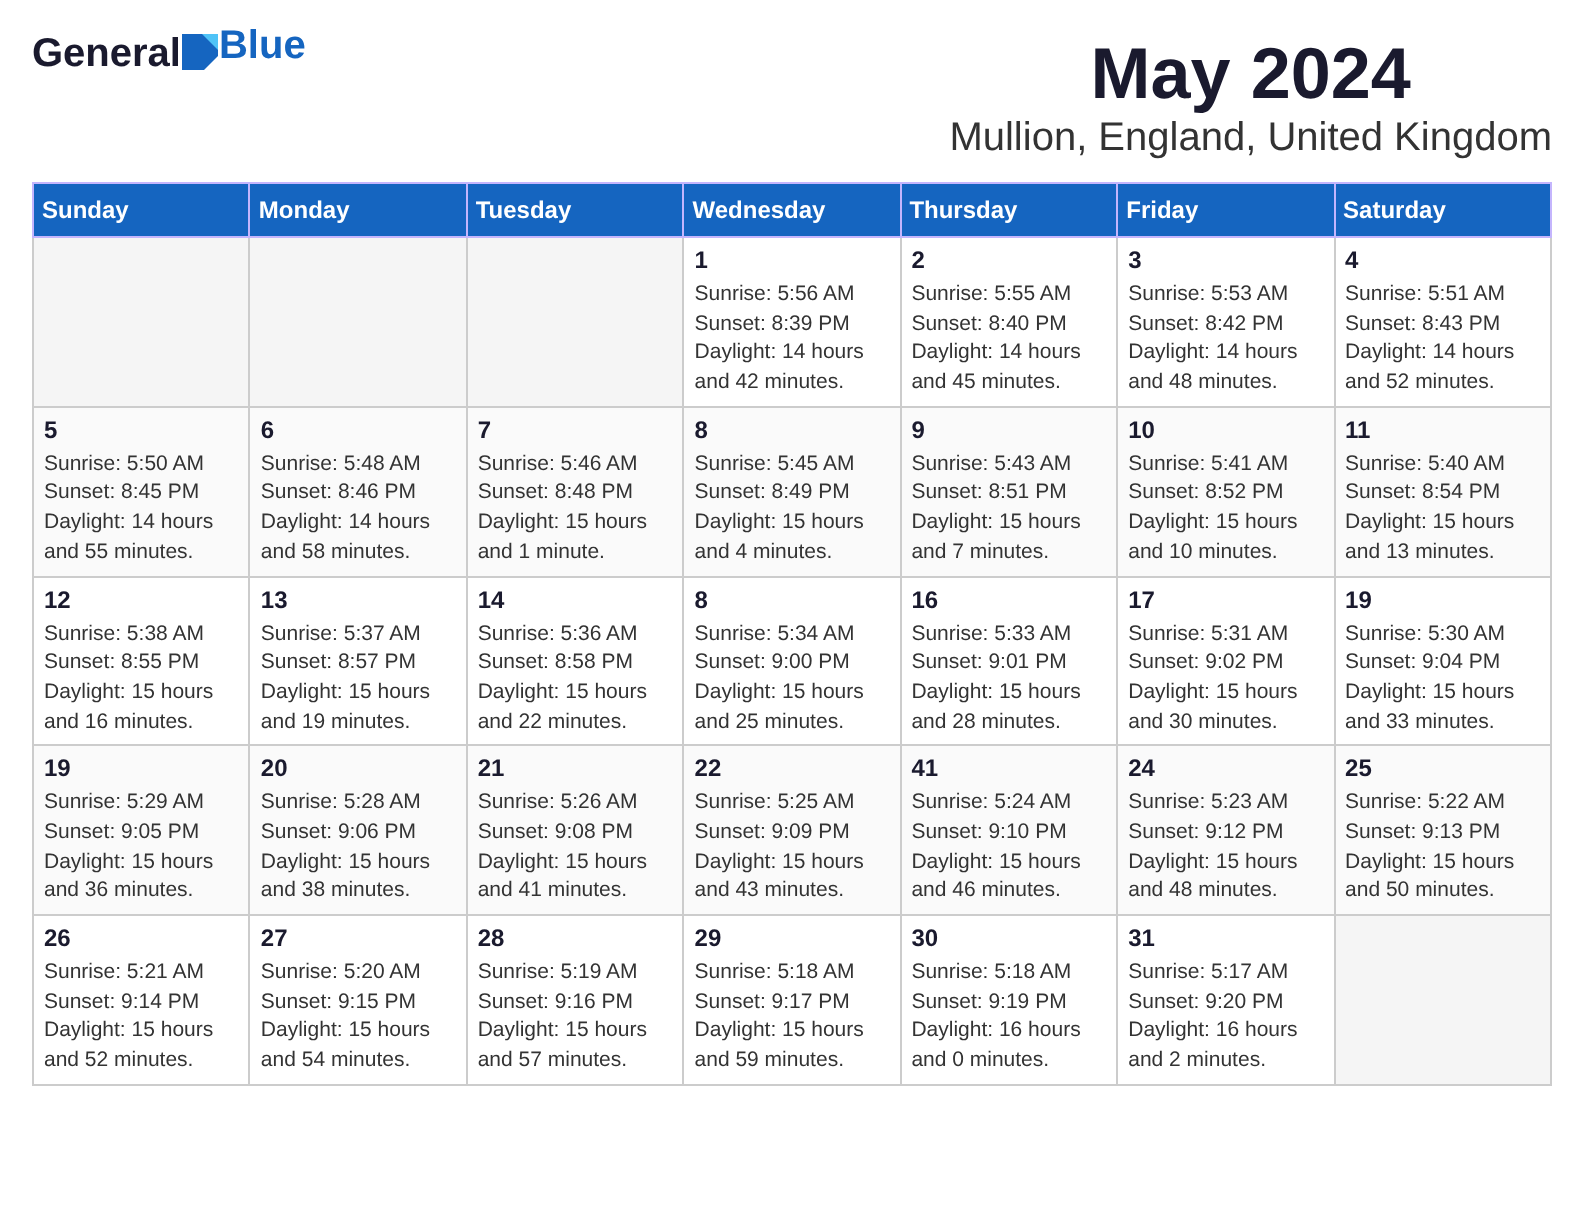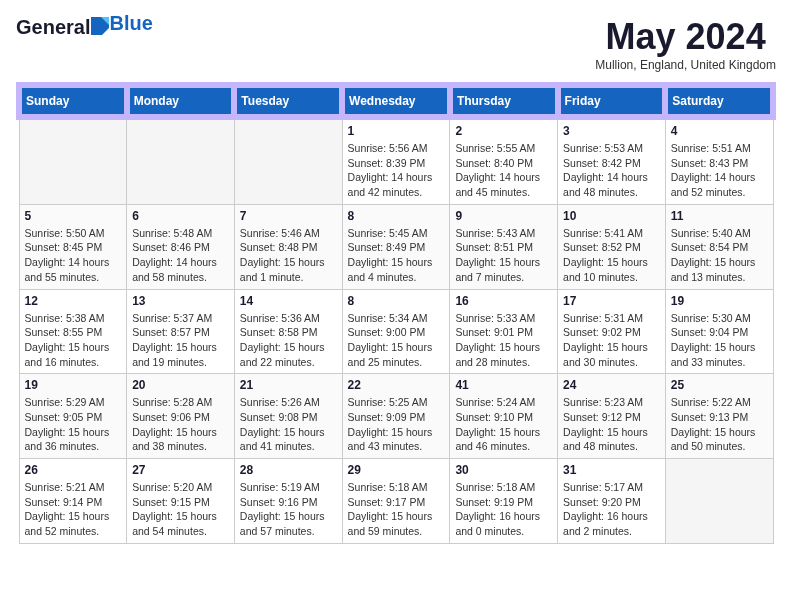--- a/index.html
+++ b/index.html
@@ -23,36 +23,36 @@
     }
     .title-block {
       text-align: center;
     }
     .month-title {
       font-size: 36px;
       font-weight: bold;
       color: #1a1a2e;
     }
     .location {
-      font-size: 12px;
+      font-size: 20px;
       color: #333;
     }
     .calendar {
       width: 100%;
       border-collapse: collapse;
       font-size: 11px;
     }
     .calendar th {
       background: #1565c0;
       color: #fff;
       padding: 6px 4px;
       text-align: left;
       font-size: 12px;
       font-weight: bold;
-      border: 6px solid #c4b5fd;
+      border: 1px solid #c4b5fd;
     }
     .calendar td {
       border: 1px solid #ccc;
       vertical-align: top;
       padding: 4px 5px;
       width: 108px;
       min-height: 80px;
       background: #fff;
     }
     .calendar td.empty {

